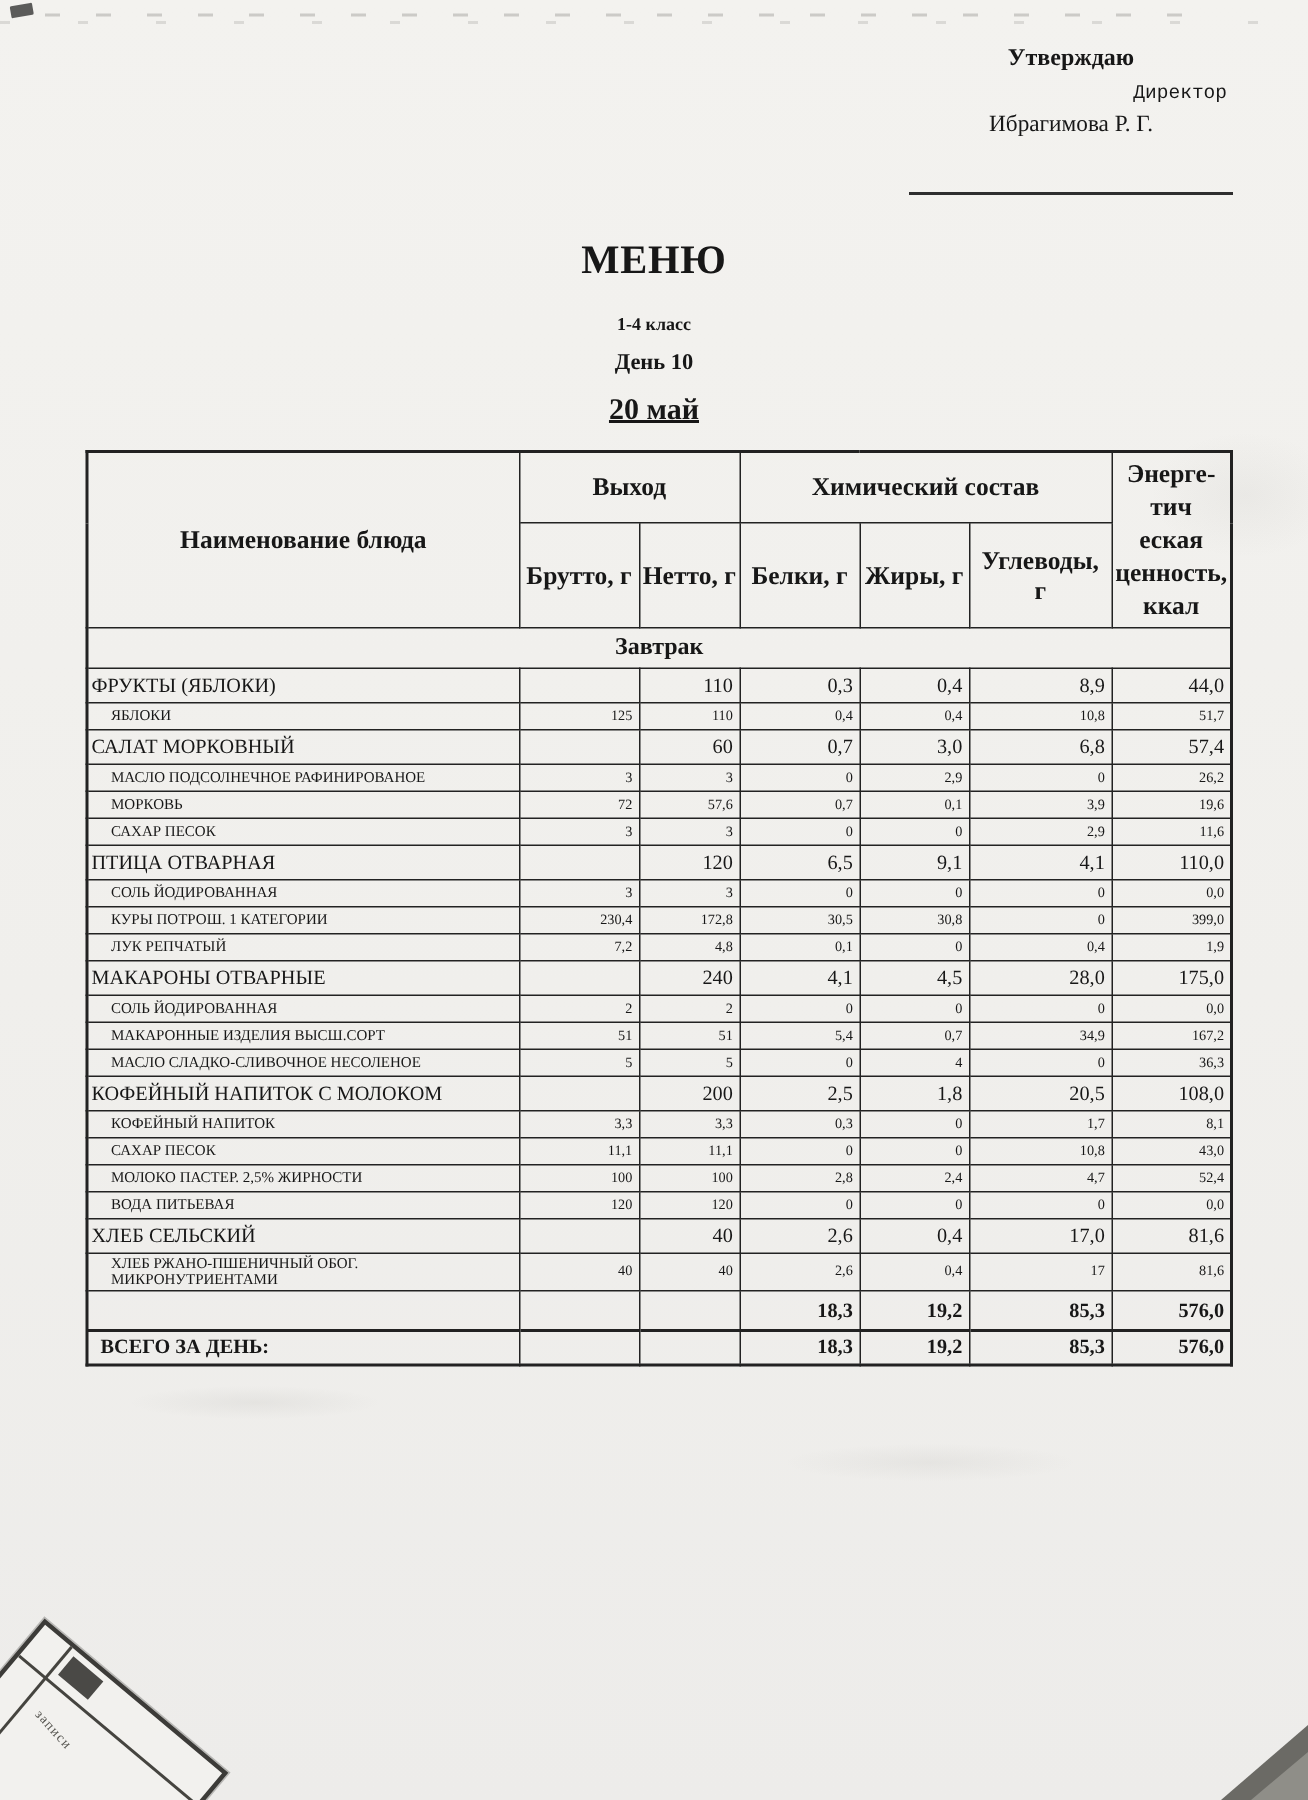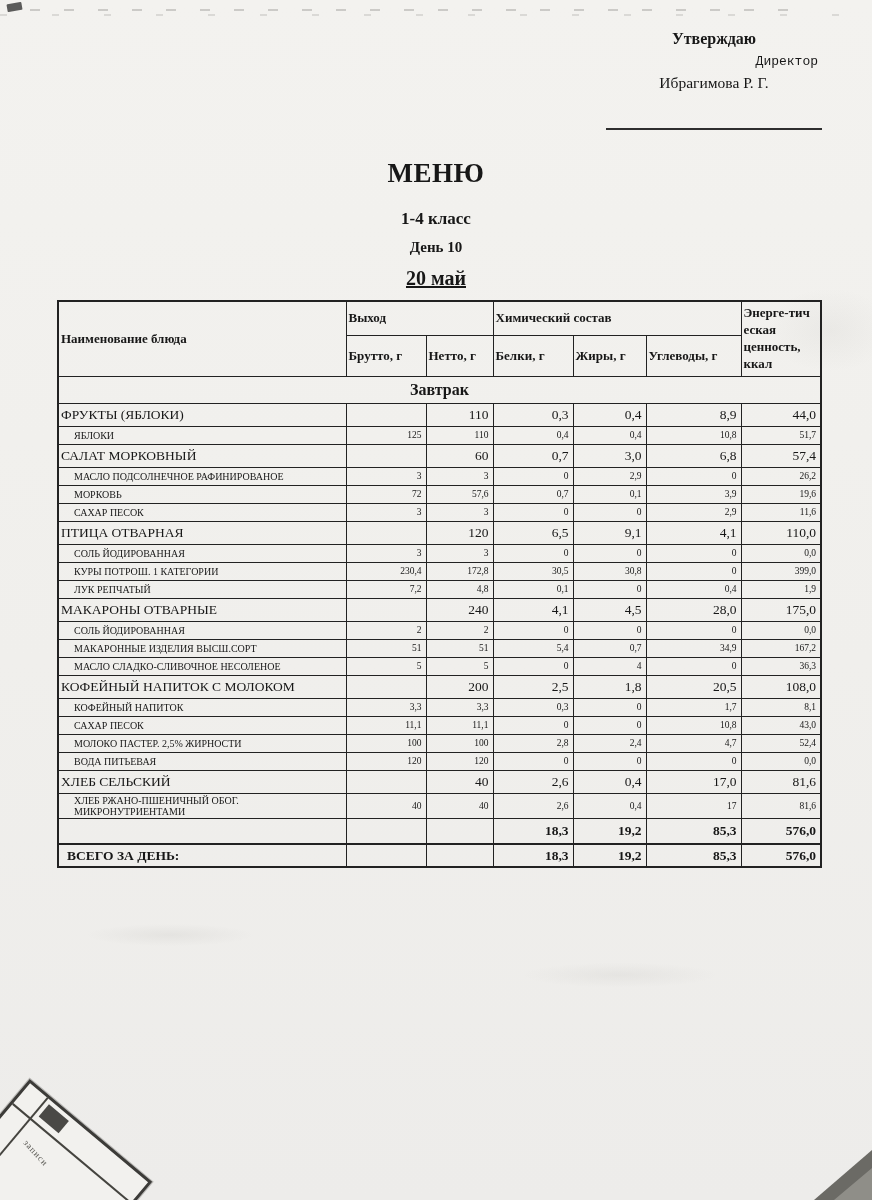--- a/index.html
+++ b/index.html
@@ -43,31 +43,31 @@
   
   .approval { position: absolute; top: 30px; right: 50px; width: 216px; }
   .approval-title { text-align: center; font-weight: bold; font-size: 16px; }
   .approval-role { text-align: right; font-size: 13px; margin-top: 6px; padding-right: 4px; font-family: Liberation Mono, monospace; }
   .approval-name { text-align: center; font-size: 15.5px; margin-top: 5px; }
   .sign-line { margin-top: 36px; border-bottom: 2px solid #2e2e2e; height: 0; }
 
   
   .titles { position: absolute; top: 158px; left: 0; right: 0; text-align: center; }
   .menu-title { font-size: 27px; font-weight: bold; letter-spacing: .5px; }
-  .grade { font-size: 17px; font-weight: bold; margin-top: 20px; }
+  .grade { font-size: 12px; font-weight: bold; margin-top: 20px; }
   .day { font-size: 15px; font-weight: bold; margin-top: 10px; }
   .date { font-size: 20px; font-weight: bold; margin-top: 11px; text-decoration: underline; }
 
   
   .menu-table { position: absolute; top: 300px; left: 57px; width: 763px;
     table-layout: fixed; border-collapse: collapse; border: 2px solid #222; background: transparent; }
   .col-name { width: 288px; } .col-brutto { width: 80px; } .col-netto { width: 67px; }
   .col-protein { width: 80px; } .col-fat { width: 73px; } .col-carbs { width: 95px; } .col-energy { width: 80px; }
   .menu-table th, .menu-table td { border: 1px solid #222; overflow: hidden; vertical-align: middle; }
-  .menu-table thead th { font-size: 13px; font-weight: bold; text-align: left; padding: 3px 2px; }
+  .menu-table thead th { font-size: 17px; font-weight: bold; text-align: center; padding: 3px 2px; }
   .menu-table thead tr:first-child th { height: 32px; }
   .menu-table thead tr:last-child th { height: 38px; }
   th.th-energy { font-size: 12.5px; line-height: 1.3; padding: 2px 7px; }
   .section-row td { height: 27px; text-align: center; font-weight: bold; font-size: 16px; }
   .row-dish td { height: 23px; }
   .row-dish .c-name { font-size: 13.5px; padding: 1px 2px; }
   .row-dish .c-num { font-size: 13.5px; text-align: right; padding: 1px 4px; }
   .row-ingredient td { height: 18px; }
   .row-ingredient .c-name { font-size: 10px; padding: 1px 2px 1px 15px; }
   .row-ingredient .c-num { font-size: 9.5px; text-align: right; padding: 1px 4px; }

